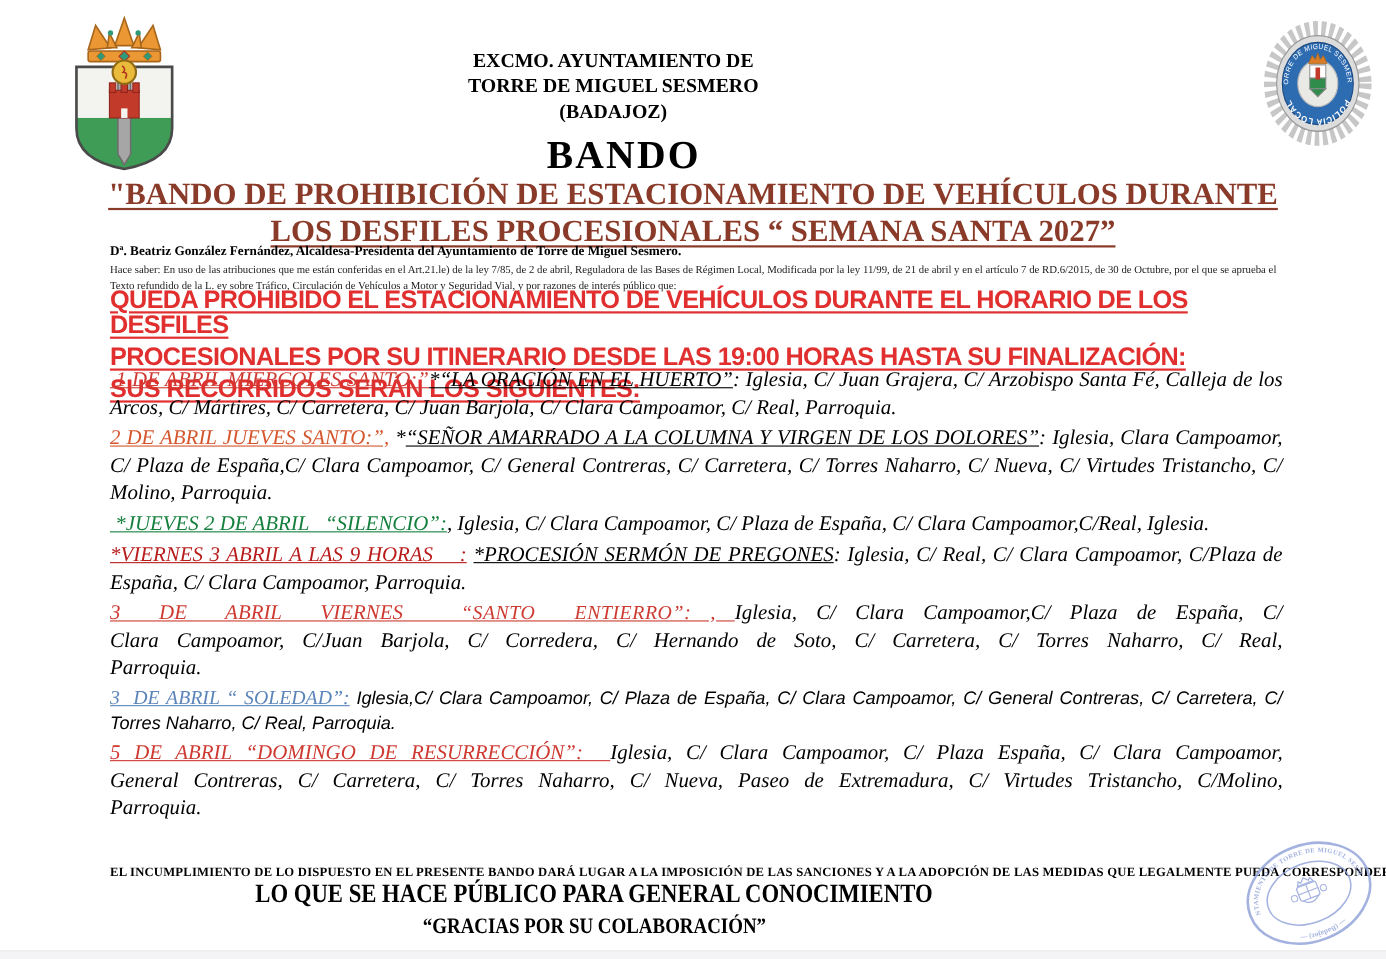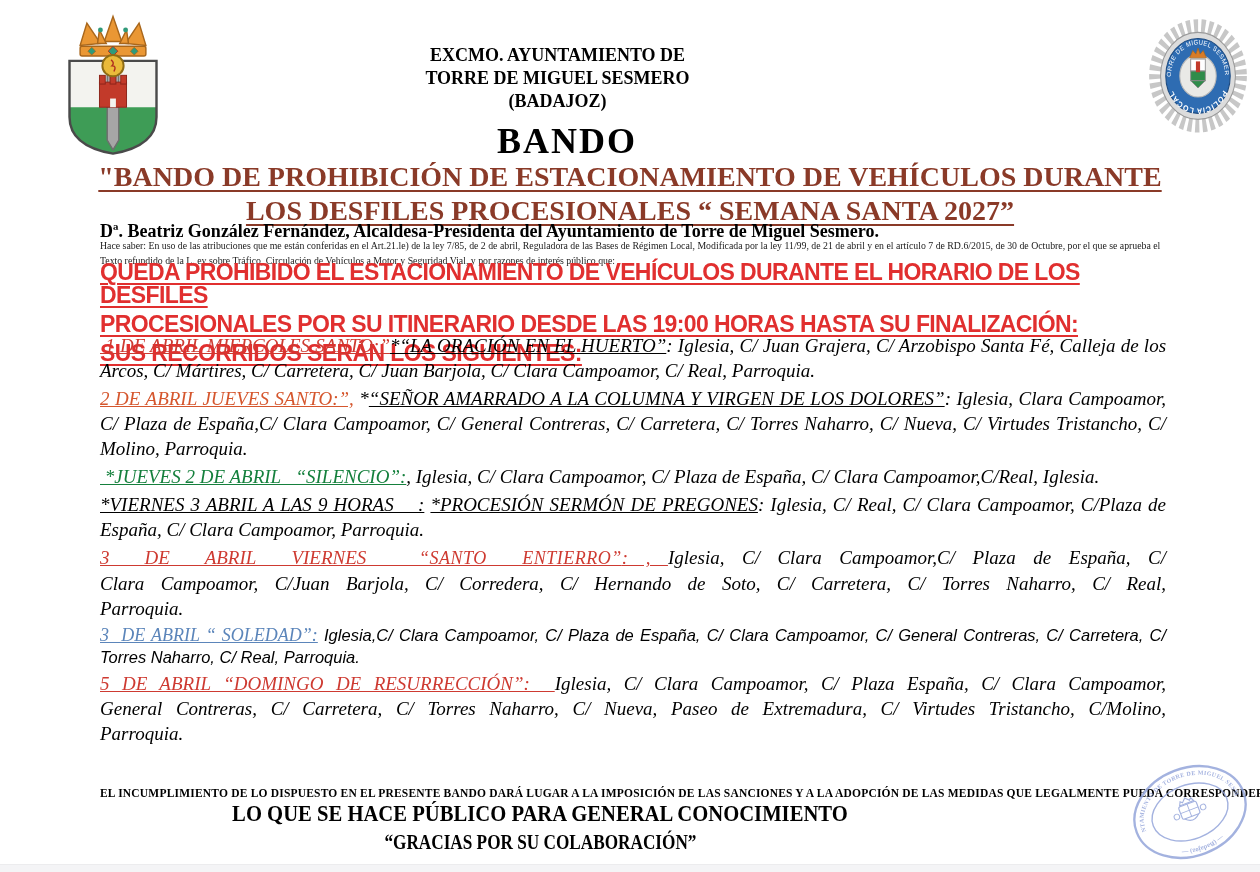--- a/index.html
+++ b/index.html
@@ -21,21 +21,21 @@
   .doc-type { font-size: 36px; letter-spacing: 2px; margin-top: 5px; padding-left: 19px; }
   .main-title {
     position: absolute; top: 162px; left: 40px; width: 1180px;
     text-align: center; font-weight: bold; font-size: 28px; line-height: 1.06;
     color: #8a3a28;
   }
   .main-title .tline {
     text-decoration: underline; text-decoration-thickness: 2px; text-underline-offset: 4px;
     margin-bottom: 4px;
   }
-  .issuer { position: absolute; top: 221px; left: 100px; font-weight: bold; font-size: 18px; }
+  .issuer { position: absolute; top: 221px; left: 100px; font-weight: bold; font-size: 12px; }
   .legal {
     position: absolute; top: 239px; left: 100px; width: 1062px;
     font-size: 9.8px; line-height: 1.5; color: #1a1a1a;
   }
   .prohibition {
     position: absolute; top: 261px; left: 100px; width: 1080px;
     font-family: "Liberation Sans", sans-serif; font-weight: bold;
     font-size: 23px; letter-spacing: -0.6px; color: #e12f2f; line-height: 1.0;
   }
   .prohibition .pline {
@@ -46,21 +46,21 @@
   .route-para {
     font-weight: normal; font-style: italic; font-size: 19px; line-height: 25px;
     text-align: justify; margin: 0 0 3px 0;
   }
   .route-para.wide { word-spacing: 10px; }
   .route-para.wide2 { word-spacing: 6px; }
   .route-para.compact { font-size: 18px; line-height: 22px; }
   .sg-r  { color: #ce3a31; text-decoration: underline; }
   .sg-o  { color: #d5562d; text-decoration: underline; }
   .sg-b  { color: #15803d; text-decoration: underline; }
-  .sg-g  { color: #000000; text-decoration: underline; }
+  .sg-g  { color: #b91c1c; text-decoration: underline; }
   .sg-s  { color: #5b85ba; text-decoration: underline; }
   .sg-rb { color: #ce3a31; text-decoration: underline; font-size: 18px; letter-spacing: 0.5px; }
   .sg-t  { color: #000; text-decoration: underline; }
   .sg-n  { color: #000; }
   .sg-ns { color: #000; font-family: "Liberation Sans", sans-serif; font-size: 16.5px; }
   .footer-warning {
     position: absolute; top: 787px; left: 100px; width: 1075px;
     font-weight: bold; font-size: 11.5px; white-space: nowrap; letter-spacing: 0.2px;
   }
   .footer-public, .footer-thanks {

